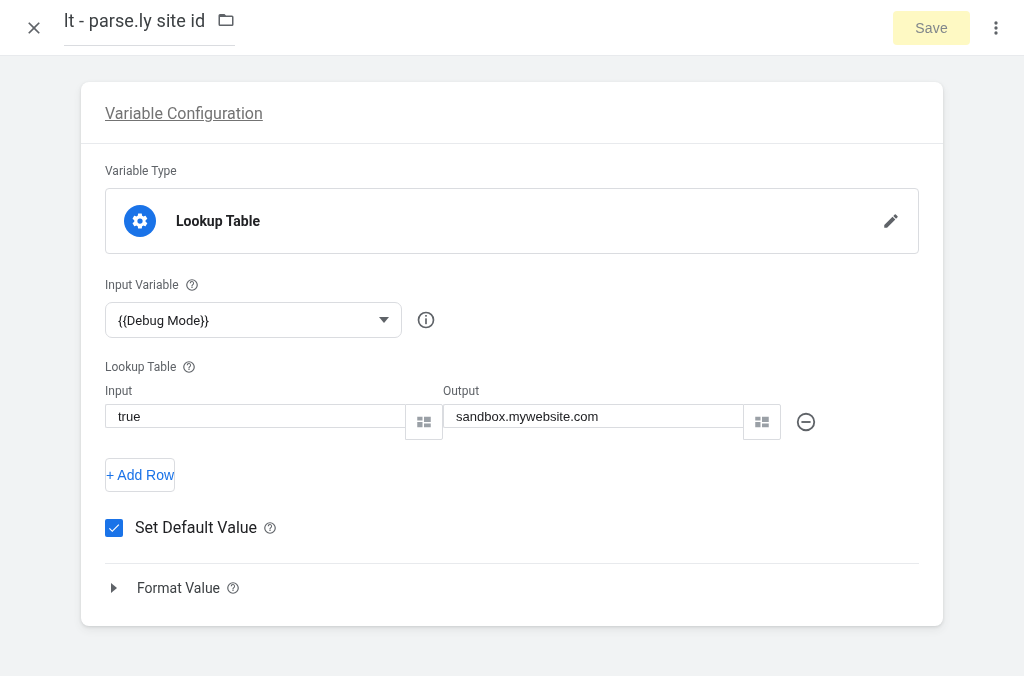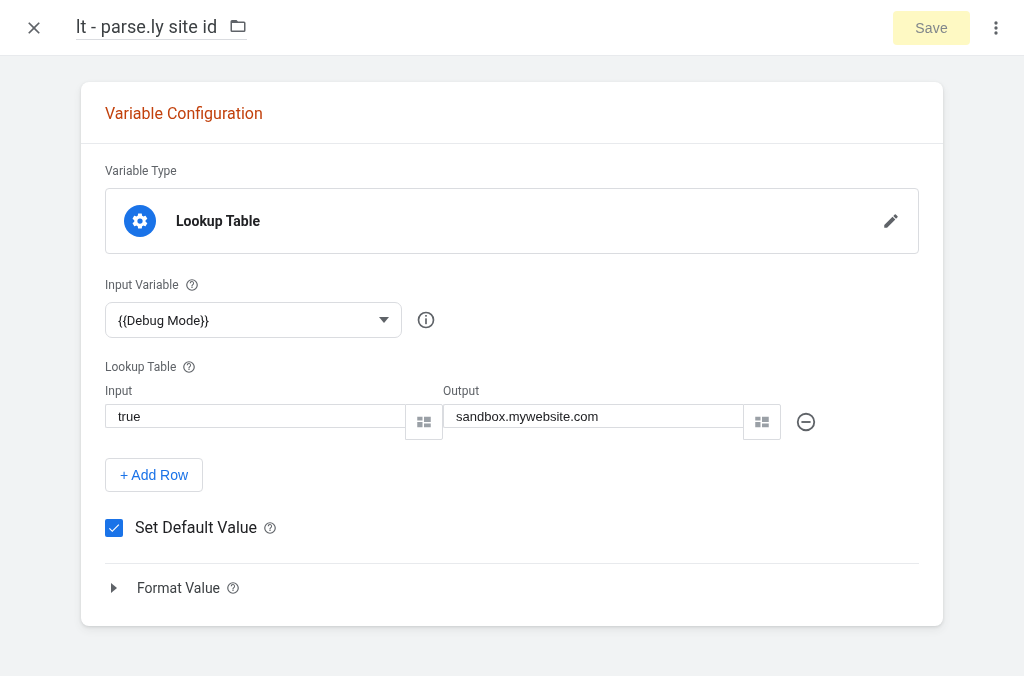--- a/index.html
+++ b/index.html
@@ -14,38 +14,38 @@
 }
 .topbar {
   height: 56px;
   background: #fff;
   display: flex;
   align-items: center;
   padding: 0 16px 0 24px;
   border-bottom: 1px solid #e8eaed;
 }
 .close-x { width: 20px; height: 20px; cursor: pointer; color: #5f6368; }
-.title-wrap { margin-left: 32px; display: flex; align-items: center; border-bottom: 1px solid #dadce0; padding-bottom: 2px; }
+.title-wrap { margin-left: 20px; display: flex; align-items: center; border-bottom: 1px solid #dadce0; padding-bottom: 14px; }
 .title { font-size: 18px; color: #3c4043; letter-spacing: 0.1px; }
 .folder-icon { width: 18px; height: 18px; margin-left: 12px; color: #5f6368; }
 .spacer { flex: 1; }
 .save-btn {
   background: #fef9c3; color: #80868b; font-weight: 500; font-size: 14px;
   border: none; padding: 9px 22px; border-radius: 4px; cursor: pointer; letter-spacing: 0.2px;
 }
 .kebab { width: 24px; height: 24px; margin-left: 14px; cursor: pointer; display:flex; align-items:center; justify-content:center; color:#5f6368; }
 
 .card {
   background: #fff;
   border-radius: 8px;
   box-shadow: 0 1px 3px rgba(60,64,67,0.15), 0 4px 8px rgba(60,64,67,0.08);
   margin: 26px auto 0;
   width: 862px;
 }
-.card-header { padding: 22px 24px 20px; font-size: 16px; color: #c2410c; }
+.card-header { padding: 22px 24px 20px; font-size: 16px; color: #737373; text-decoration: underline; }
 .card-body { border-top: 1px solid #e8eaed; padding: 20px 24px 24px; }
 
 .section-label { font-size: 12px; color: #5f6368; margin-bottom: 10px; display:flex; align-items:center; }
 
 .vartype-row {
   border: 1px solid #dadce0; border-radius: 4px; padding: 16px 18px;
   display: flex; align-items: center; margin-bottom: 24px; cursor: pointer;
 }
 .vartype-icon {
   width: 32px; height: 32px; border-radius: 50%; background: #1a73e8;
@@ -78,21 +78,21 @@
 .text-field.w-output { width: 300px; }
 .text-field.w-default { width: 185px; }
 .brick-btn {
   width: 38px; height: 36px; border: 1px solid #dadce0; border-radius: 0 2px 2px 0;
   background:#fff; display:flex; align-items:center; justify-content:center; color:#9aa0a6; cursor:pointer;
 }
 .remove-circle { margin-left: 14px; width: 22px; height: 22px; color:#5f6368; cursor:pointer; }
 
 .add-row-btn {
   margin-top: 18px; border: 1px solid #dadce0; border-radius: 4px; background:#fff;
-  color: #1a73e8; font-weight: 500; font-size: 14px; padding: 8px 14px; cursor:pointer;
+  color: #1a73e8; font-weight: 500; font-size: 14px; padding: 8px 0; cursor:pointer;
 }
 
 .checkbox-row { display:flex; align-items:center; margin-top: 26px; }
 .checkbox {
   width: 18px; height: 18px; background:#1a73e8; border-radius:2px;
   display:flex; align-items:center; justify-content:center; color:#fff; cursor:pointer;
 }
 .checkbox-label { margin-left: 12px; font-size: 16px; color:#202124; }
 
 .default-block { margin-left: 30px; margin-top: 12px; }

